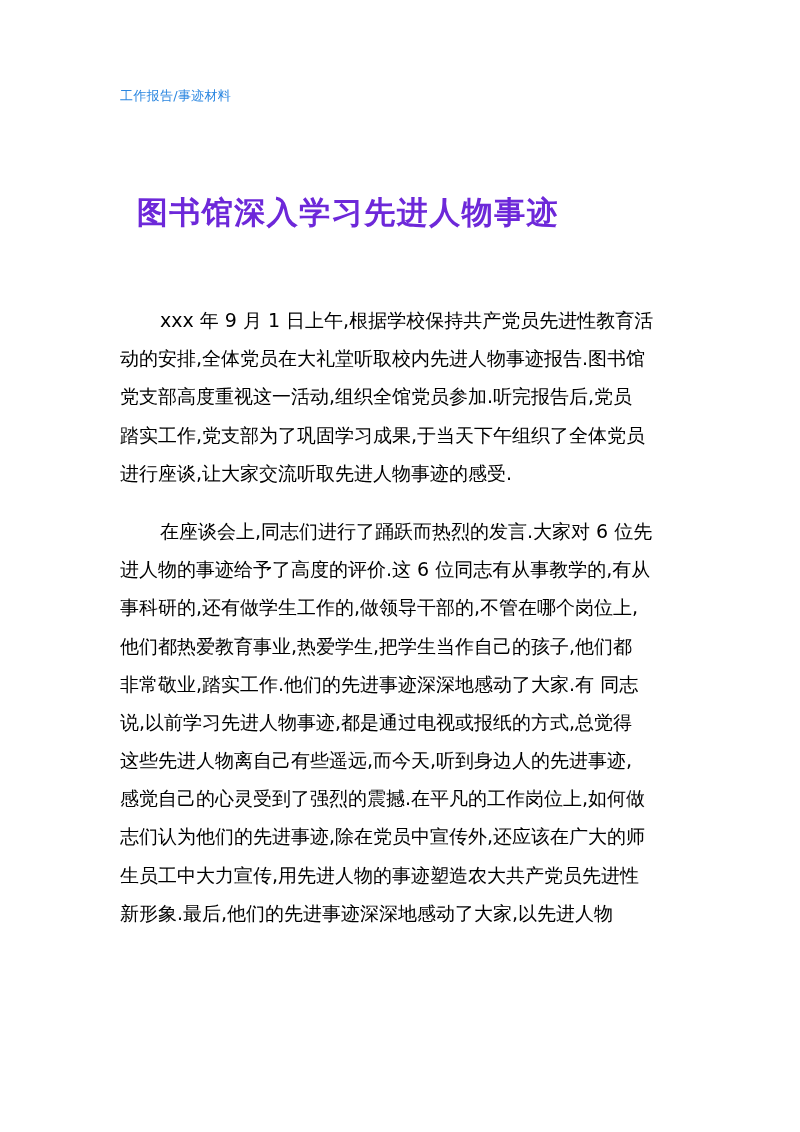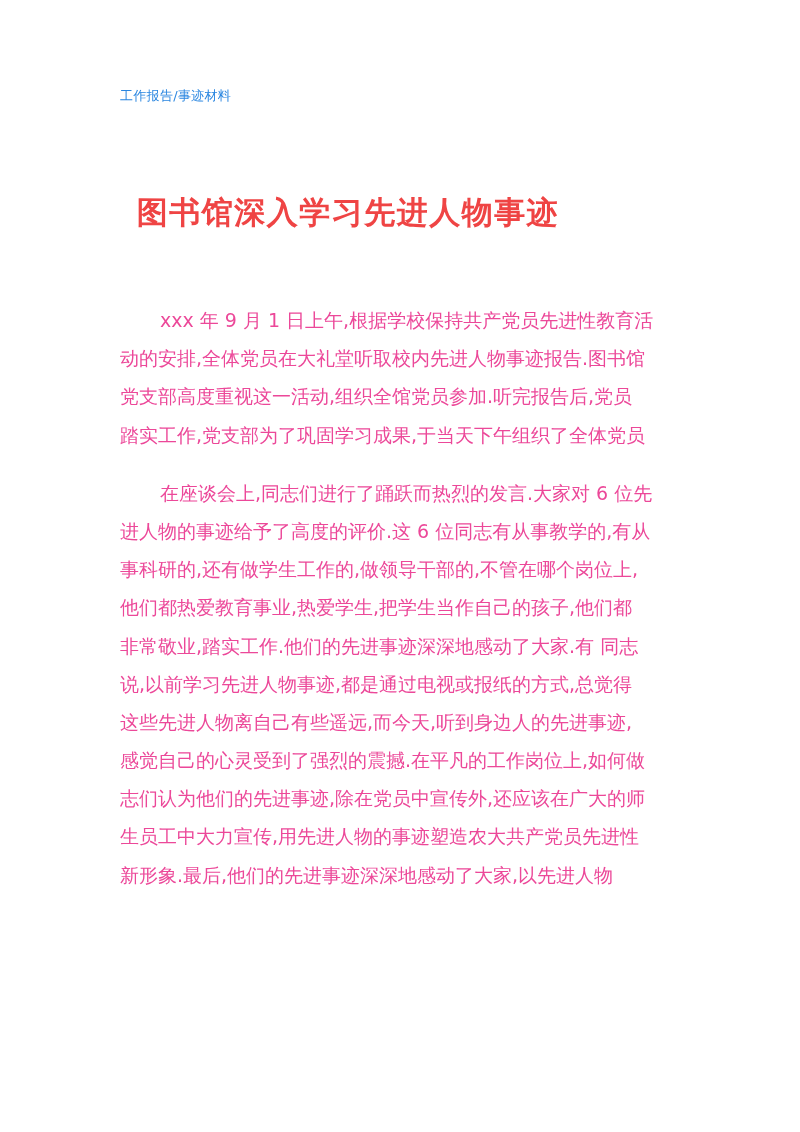--- a/index.html
+++ b/index.html
@@ -32,29 +32,29 @@
     }
     .title {
       position: absolute;
       left: 0;
       top: 190px;
       width: 696px;
       text-align: center;
       font-size: 31px;
       line-height: 44px;
       font-weight: bold;
-      color: #ef4444;
+      color: #6d28d9;
       letter-spacing: 1.5px;
     }
     .body-text {
       position: absolute;
       left: 120px;
       top: 301px;
       width: 568px;
-      color: #ec4899;
+      color: #000000;
       font-size: 19px;
     }
     .para {
       margin: 0 0 20px 0;
       line-height: 38.2px;
       text-indent: 40px;
       text-align: justify;
       word-break: break-all;
     }
     .line {
@@ -75,20 +75,21 @@
   <div class="category">工作报告/事迹材料</div>
 
   <div class="title">图书馆深入学习先进人物事迹</div>
 
   <div class="body-text">
     <div class="para">
       <span class="line">xxx 年 9 月 1 日上午,根据学校保持共产党员先进性教育活</span>
       <span class="line">动的安排,全体党员在大礼堂听取校内先进人物事迹报告.图书馆</span>
       <span class="line">党支部高度重视这一活动,组织全馆党员参加.听完报告后,党员</span>
       <span class="line">踏实工作,党支部为了巩固学习成果,于当天下午组织了全体党员</span>
+      <span class="line">进行座谈,让大家交流听取先进人物事迹的感受.</span>
     </div>
     <div class="para">
       <span class="line">在座谈会上,同志们进行了踊跃而热烈的发言.大家对 6 位先</span>
       <span class="line">进人物的事迹给予了高度的评价.这 6 位同志有从事教学的,有从</span>
       <span class="line">事科研的,还有做学生工作的,做领导干部的,不管在哪个岗位上,</span>
       <span class="line">他们都热爱教育事业,热爱学生,把学生当作自己的孩子,他们都</span>
       <span class="line">非常敬业,踏实工作.他们的先进事迹深深地感动了大家.有  同志</span>
       <span class="line">说,以前学习先进人物事迹,都是通过电视或报纸的方式,总觉得</span>
       <span class="line">这些先进人物离自己有些遥远,而今天,听到身边人的先进事迹,</span>
       <span class="line">感觉自己的心灵受到了强烈的震撼.在平凡的工作岗位上,如何做</span>

